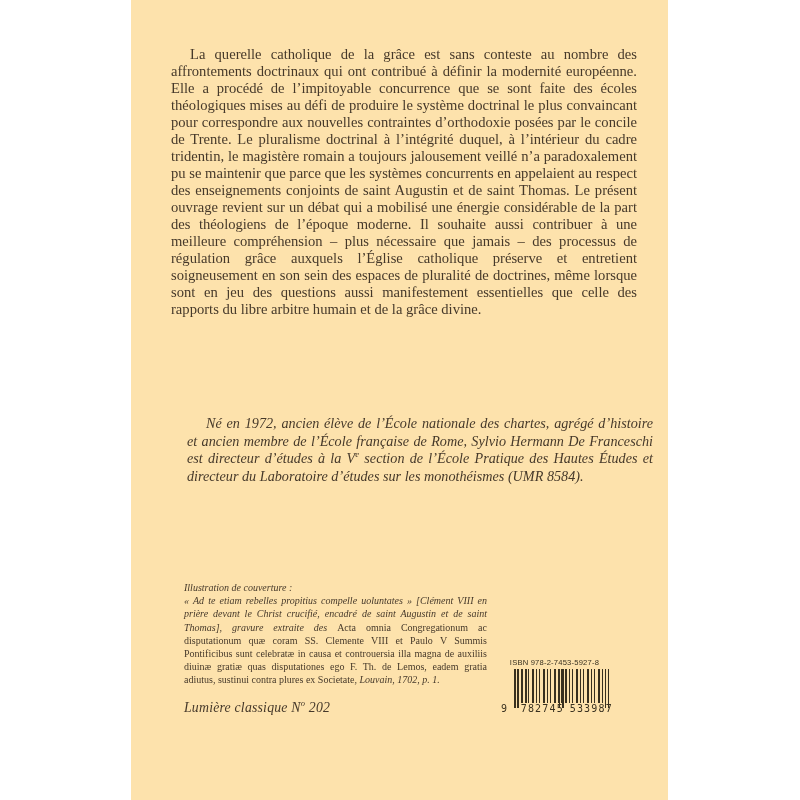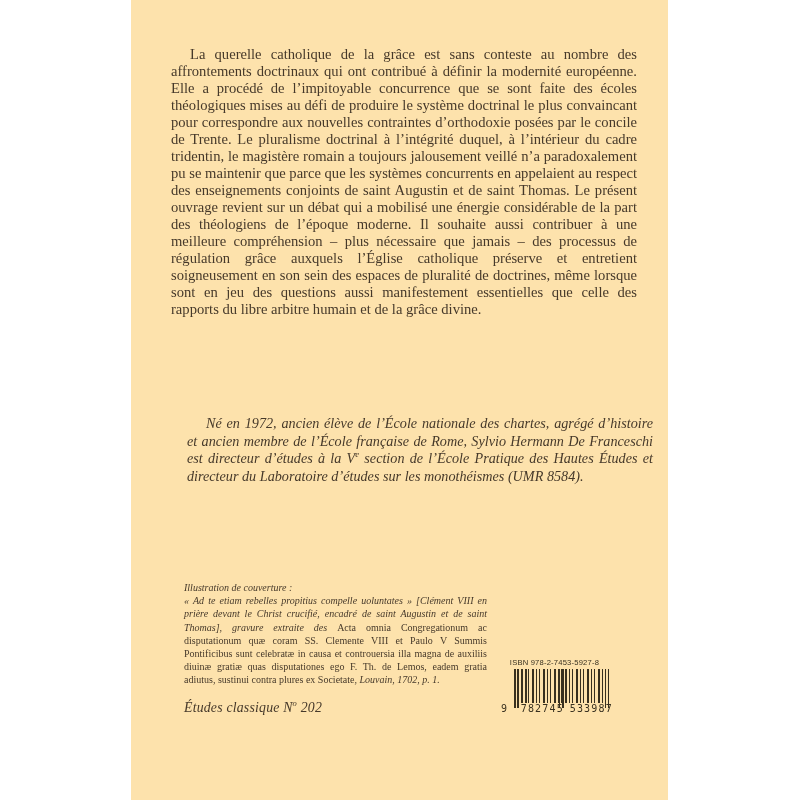--- a/index.html
+++ b/index.html
@@ -131,21 +131,21 @@
 
 <div class="page">
   <div class="cover">
 
     <p class="synopsis">La querelle catholique de la grâce est sans conteste au nombre des affrontements doctrinaux qui ont contribué à définir la modernité européenne. Elle a procédé de l’impitoyable concurrence que se sont faite des écoles théologiques mises au défi de produire le système doctrinal le plus convaincant pour correspondre aux nouvelles contraintes d’orthodoxie posées par le concile de Trente. Le pluralisme doctrinal à l’intégrité duquel, à l’intérieur du cadre tridentin, le magistère romain a toujours jalousement veillé n’a paradoxalement pu se maintenir que parce que les systèmes concurrents en appelaient au respect des enseignements conjoints de saint Augustin et de saint Thomas. Le présent ouvrage revient sur un débat qui a mobilisé une énergie considérable de la part des théologiens de l’époque moderne. Il souhaite aussi contribuer à une meilleure compréhension – plus nécessaire que jamais – des processus de régulation grâce auxquels l’Église catholique préserve et entretient soigneusement en son sein des espaces de pluralité de doctrines, même lorsque sont en jeu des questions aussi manifestement essentielles que celle des rapports du libre arbitre humain et de la grâce divine.</p>
 
     <p class="bio"><span>Né en 1972, ancien élève de l’École nationale des chartes, agrégé d’histoire et ancien membre de l’École française de Rome, Sylvio Hermann De Franceschi est directeur d’études à la V</span><sup>e</sup><span> section de l’École Pratique des Hautes Études et directeur du Laboratoire d’études sur les monothéismes (UMR 8584).</span></p>
 
     <p class="credit"><span class="credit-label">Illustration de couverture :</span><span class="c-italic">« Ad te etiam rebelles propitius compelle uoluntates » [Clément VIII en prière devant le Christ crucifié, encadré de saint Augustin et de saint Thomas], gravure extraite des </span><span class="c-roman">Acta omnia Congregationum ac disputationum quæ coram SS. Clemente VIII et Paulo V Summis Pontificibus sunt celebratæ in causa et controuersia illa magna de auxiliis diuinæ gratiæ quas disputationes ego F. Th. de Lemos, eadem gratia adiutus, sustinui contra plures ex Societate, </span><span class="c-italic">Louvain, 1702, p. 1.</span></p>
 
-    <p class="imprint"><span>Études classique N</span><sup>o</sup><span> 202</span></p>
+    <p class="imprint"><span>Lumière classique N</span><sup>o</sup><span> 202</span></p>
 
     <div class="barcode">
       <div class="isbn-line">ISBN 978-2-7453-5927-8</div>
       <div class="bars">
         <i class="guard g-left"></i>
         <i class="guard g-mid"></i>
         <i class="guard g-right"></i>
       </div>
       <div class="digits">
         <span class="lead">9</span>

